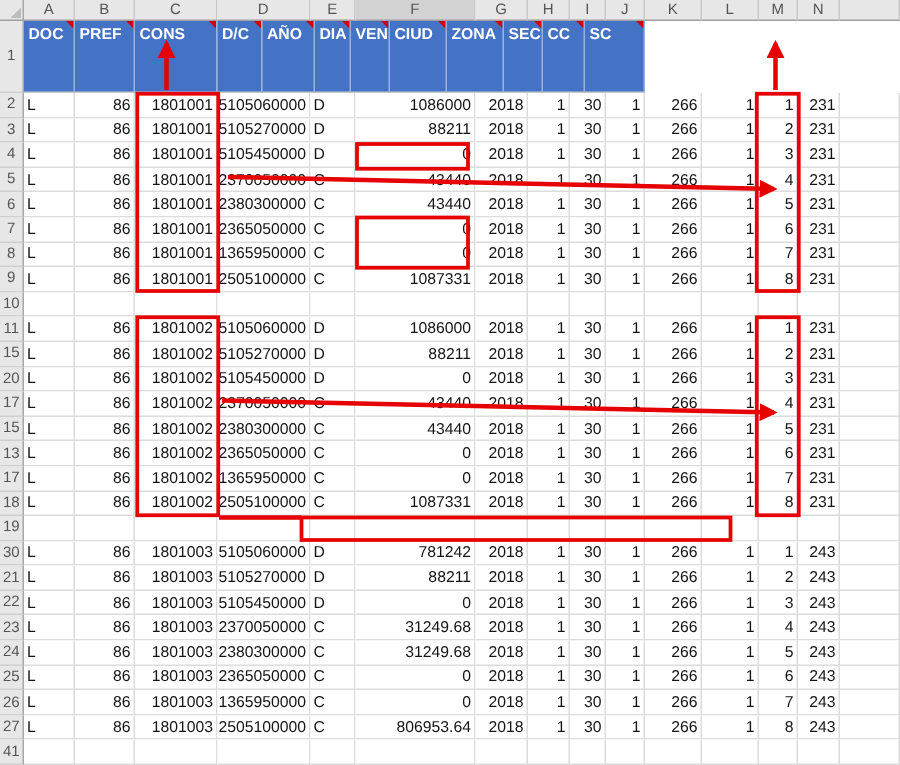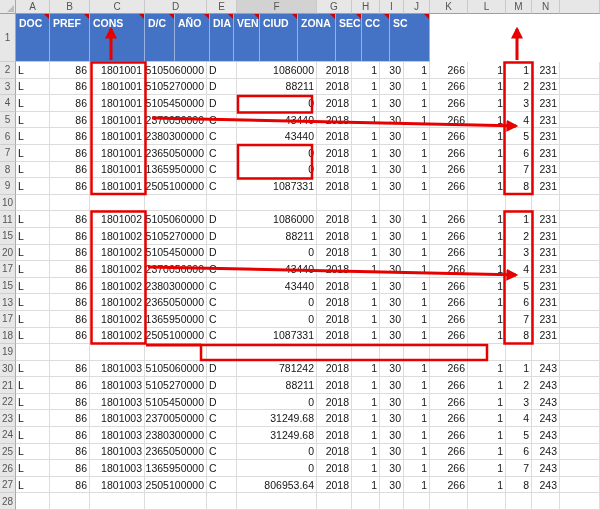--- a/index.html
+++ b/index.html
@@ -590,21 +590,21 @@
         <div class="cell ar" style="width: 28px;">1</div>
         <div class="cell ar" style="width: 24px;">30</div>
         <div class="cell ar" style="width: 26px;">1</div>
         <div class="cell ar" style="width: 38px;">266</div>
         <div class="cell ar" style="width: 38px;">1</div>
         <div class="cell ar" style="width: 26px;">8</div>
         <div class="cell ar" style="width: 28px;">243</div>
         <div class="cell al" style="width: 40px;"></div>
       </div>
       <div class="row r">
-        <div class="gutter">28</div>
+        <div class="gutter">41</div>
         <div class="cell al" style="width: 34px;"></div>
         <div class="cell ar" style="width: 40px;"></div>
         <div class="cell ar" style="width: 55px;"></div>
         <div class="cell ar" style="width: 62px;"></div>
         <div class="cell al" style="width: 30px;"></div>
         <div class="cell ar" style="width: 80px;"></div>
         <div class="cell ar" style="width: 35px;"></div>
         <div class="cell ar" style="width: 28px;"></div>
         <div class="cell ar" style="width: 24px;"></div>
         <div class="cell ar" style="width: 26px;"></div>

